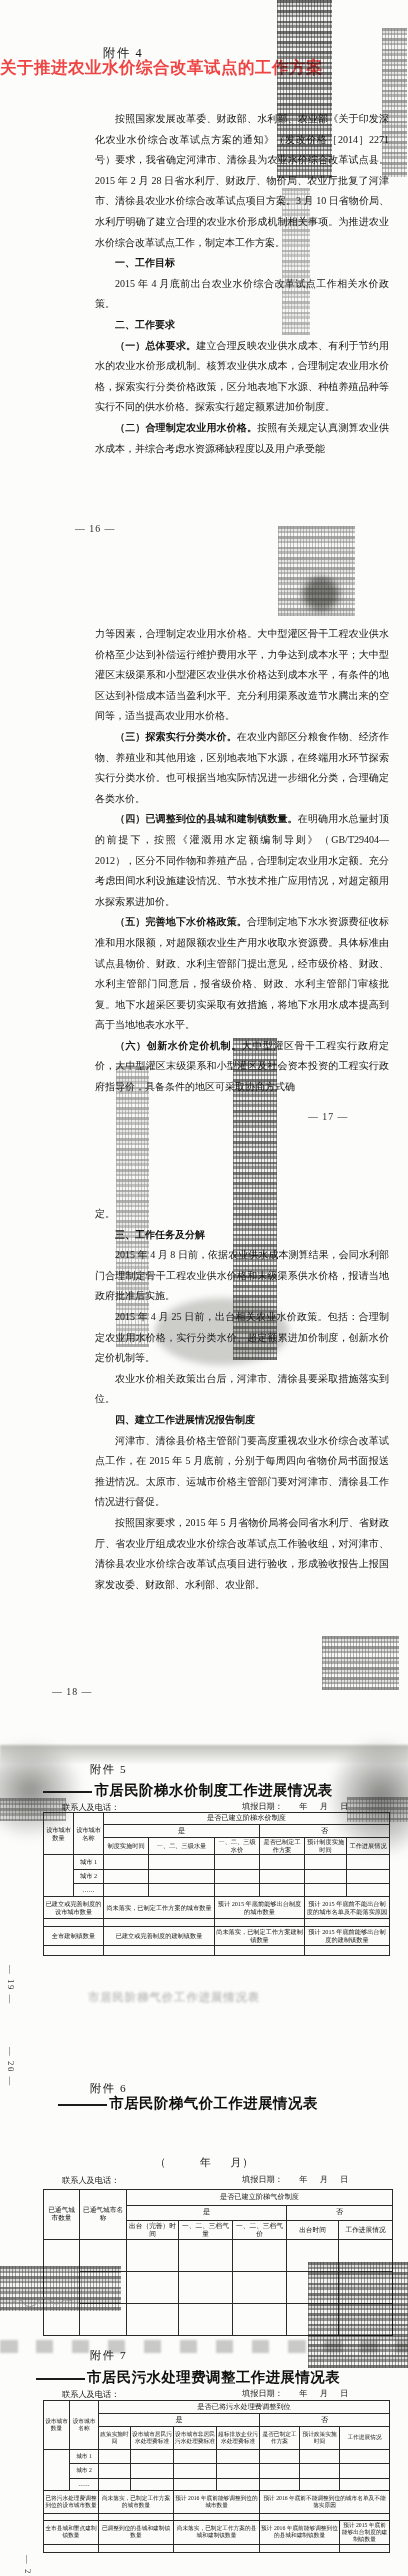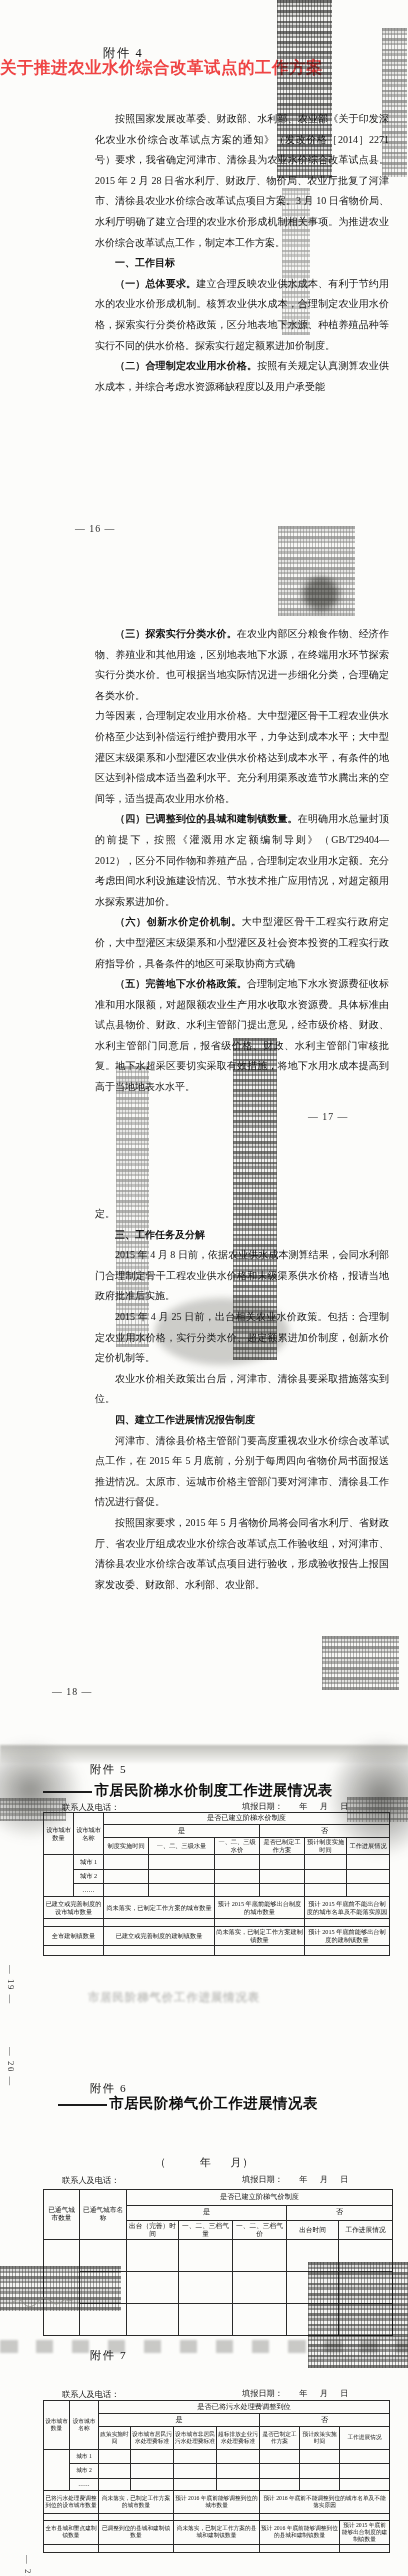--- a/index.html
+++ b/index.html
@@ -44,37 +44,39 @@
 <body>
 
 <div class="doc">
 
   <div class="abs annex" style="left:79px;top:45px;">附件 4</div>
   <div class="abs doctitle" style="top:57px;">关于推进农业水价综合改革试点的工作方案</div>
 
   <div class="abs bodyblock" style="top:109px;">
     <p class="bp"><span>按照国家发展改革委、财政部、水利部、农业部《关于印发深化农业水价综合改革试点方案的通知》（发改价格［2014］2271 号）要求，我省确定河津市、清徐县为农业水价综合改革试点县。2015 年 2 月 28 日省水利厅、财政厅、物价局、农业厅批复了河津市、清徐县农业水价综合改革试点项目方案。3 月 10 日省物价局、水利厅明确了建立合理的农业水价形成机制相关事项。为推进农业水价综合改革试点工作，制定本工作方案。</span></p>
     <p class="bh">一、工作目标</p>
+    <p class="bp"><span>2015 年 4 月底前出台农业水价综合改革试点工作相关水价政策。</span></p>
+    <p class="bh">二、工作要求</p>
     <p class="bp"><b class="lead">（一）总体要求。</b><span>建立合理反映农业供水成本、有利于节约用水的农业水价形成机制。核算农业供水成本，合理制定农业用水价格，探索实行分类价格政策，区分地表地下水源、种植养殖品种等实行不同的供水价格。探索实行超定额累进加价制度。</span></p>
     <p class="bp"><b class="lead">（二）合理制定农业用水价格。</b><span>按照有关规定认真测算农业供水成本，并综合考虑水资源稀缺程度以及用户承受能</span></p>
   </div>
   <div class="abs pageno" style="left:75px;top:523px;text-align:center;">— 16 —</div>
 
   <div class="sm col-streak" style="left:277px;top:0;width:55px;height:178px;opacity:.85;"></div>
   <div class="sm col-streak" style="left:382px;top:28px;width:25px;height:149px;opacity:.55;"></div>
   <div class="sm col-streak" style="left:282px;top:188px;width:28px;height:147px;opacity:.4;"></div>
   <div class="sm col-streak" style="left:278px;top:526px;width:77px;height:90px;opacity:.5;"></div>
   <div class="sm blob" style="left:303px;top:577px;width:36px;height:34px;background:rgba(32,32,28,.55);"></div>
 
   <div class="abs bodyblock" style="top:624px;">
+    <p class="bp noind"><span>力等因素，合理制定农业用水价格。大中型灌区骨干工程农业供水价格至少达到补偿运行维护费用水平，力争达到成本水平；大中型灌区末级渠系和小型灌区农业供水价格达到成本水平，有条件的地区达到补偿成本适当盈利水平。充分利用渠系改造节水腾出来的空间等，适当提高农业用水价格。</span></p>
     <p class="bp"><b class="lead">（三）探索实行分类水价。</b><span>在农业内部区分粮食作物、经济作物、养殖业和其他用途，区别地表地下水源，在终端用水环节探索实行分类水价。也可根据当地实际情况进一步细化分类，合理确定各类水价。</span></p>
-    <p class="bp noind"><span>力等因素，合理制定农业用水价格。大中型灌区骨干工程农业供水价格至少达到补偿运行维护费用水平，力争达到成本水平；大中型灌区末级渠系和小型灌区农业供水价格达到成本水平，有条件的地区达到补偿成本适当盈利水平。充分利用渠系改造节水腾出来的空间等，适当提高农业用水价格。</span></p>
     <p class="bp"><b class="lead">（四）已调整到位的县城和建制镇数量。</b><span>在明确用水总量封顶的前提下，按照《灌溉用水定额编制导则》（GB/T29404—2012），区分不同作物和养殖产品，合理制定农业用水定额。充分考虑田间水利设施建设情况、节水技术推广应用情况，对超定额用水探索累进加价。</span></p>
+    <p class="bp"><b class="lead">（五）完善地下水价格政策。</b><span>合理制定地下水水资源费征收标准和用水限额，对超限额农业生产用水收取水资源费。具体标准由试点县物价、财政、水利主管部门提出意见，经市级价格、财政、水利主管部门同意后，报省级价格、财政、水利主管部门审核批复。地下水超采区要切实采取有效措施，将地下水用水成本提高到高于当地地表水水平。</span></p>
     <p class="bp"><b class="lead">（六）创新水价定价机制。</b><span>大中型灌区骨干工程实行政府定价，大中型灌区末级渠系和小型灌区及社会资本投资的工程实行政府指导价，具备条件的地区可采取协商方式确</span></p>
-    <p class="bp"><b class="lead">（五）完善地下水价格政策。</b><span>合理制定地下水水资源费征收标准和用水限额，对超限额农业生产用水收取水资源费。具体标准由试点县物价、财政、水利主管部门提出意见，经市级价格、财政、水利主管部门同意后，报省级价格、财政、水利主管部门审核批复。地下水超采区要切实采取有效措施，将地下水用水成本提高到高于当地地表水水平。</span></p>
   </div>
   <div class="abs pageno" style="left:308px;top:1111px;">— 17 —</div>
 
   <div class="sm col-streak" style="left:233px;top:1038px;width:44px;height:322px;opacity:.8;"></div>
   <div class="sm col-streak" style="left:116px;top:1066px;width:33px;height:281px;opacity:.45;"></div>
   <div class="sm blob" style="left:155px;top:1298px;width:134px;height:67px;background:rgba(62,62,56,.25);"></div>
 
   <div class="abs bodyblock" style="top:1204px;">
     <p class="bp noind"><span>定。</span></p>
     <p class="bh">三、工作任务及分解</p>
@@ -251,20 +253,21 @@
   <div class="sm col-streak" style="left:0;top:2266px;width:121px;height:45px;opacity:.75;"></div>
   <div class="sm col-streak" style="left:308px;top:2262px;width:100px;height:106px;opacity:.8;"></div>
   <div class="sm" style="left:9.3px;top:2293px;opacity:.7;">
     <svg width="77" height="18.5" viewBox="0 0 150 36">
         <path d="M5 22 q12 -18 24 -2 t30 -6 q10 -10 22 2 t28 -4 q8 6 18 0" stroke="#8a8a84" fill="none" stroke-width="2"></path>
       </svg>
   </div>
   <div class="sm" style="left:0;top:2340px;width:409px;height:13.4px;opacity:.45;background:repeating-linear-gradient(90deg, rgba(28,28,24,.5) 0 17.5px, transparent 17.5px 36px);filter:blur(1.3px);"></div>
 
   <div class="abs annex" style="left:66px;top:2348px;font-size:11.3px;">附件 7</div>
+  <div class="abs atitle" style="top:2368px;"><span class="blankline"></span><span>市居民污水处理费调整工作进展情况表</span></div>
   <div class="abs meta" style="left:62px;top:2389px;">联系人及电话：</div>
   <div class="abs meta pre" style="left:242px;top:2388px;">填报日期：        年      月      日</div>
 
   <table class="sheet s7" style="left:43px;top:2400px;width:347px;">
     <colgroup>
         <col style="width:26px">
         <col style="width:29px">
         <col style="width:32px">
         <col style="width:43px">
         <col style="width:43px">

